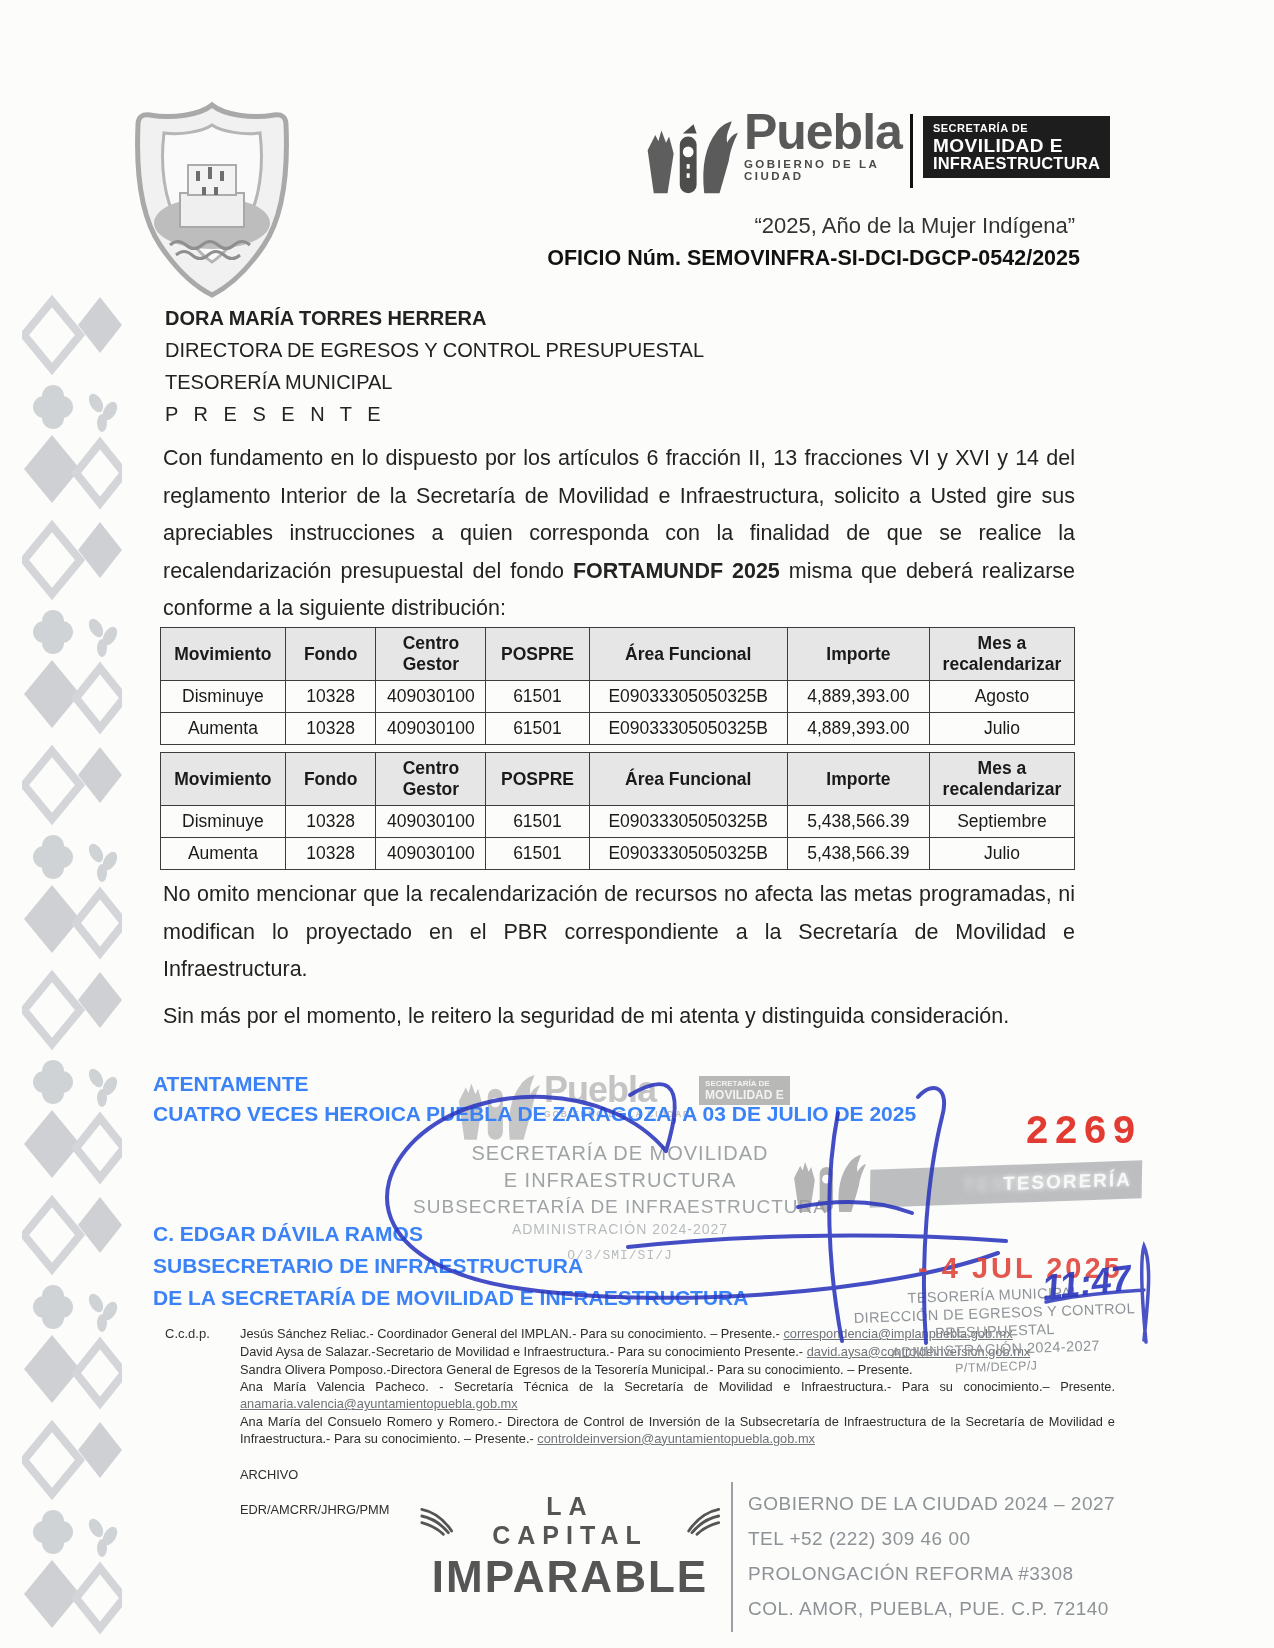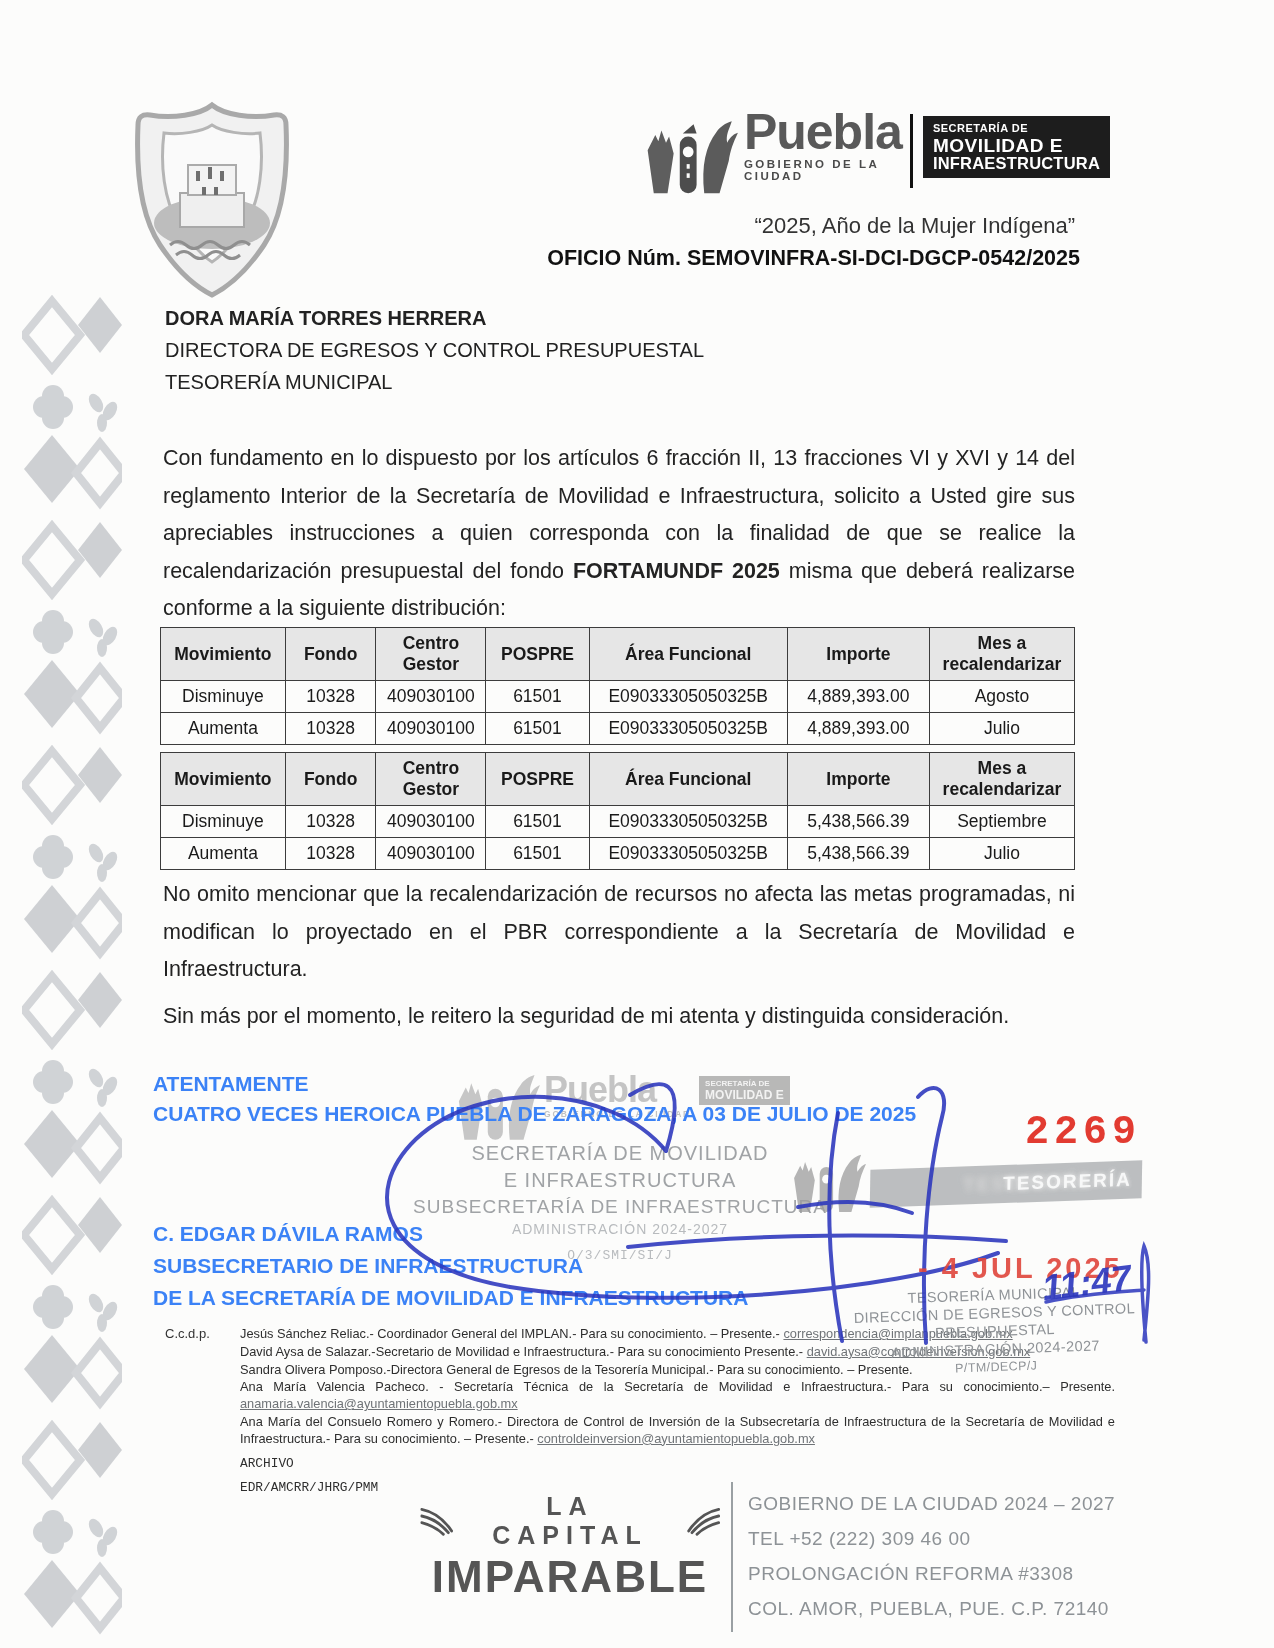--- a/index.html
+++ b/index.html
@@ -48,21 +48,21 @@
               font-size:14.5px;line-height:18px;letter-spacing:.4px;z-index:1;}
   .teso-bar{background:rgba(148,151,155,.82);height:38px;transform:rotate(-2deg) skewX(-3deg);
             display:flex;align-items:center;justify-content:flex-end;padding:0 10px;z-index:1;}
   .teso-bar span{color:#fff;font-weight:bold;font-size:19px;letter-spacing:2px;opacity:.9;
                  text-shadow:0 0 4px #eee, -40px 0 6px #cfcfcf;}
   
   .ccdp-label{left:165px;top:1326px;font-size:13px;color:#333;}
   .ccdp{left:240px;top:1326px;width:875px;font-size:12.8px;line-height:16.8px;color:#2e2e2e;text-align:justify;}
   .ccdp-line{margin-bottom:1px;}
   .ccdp-link{color:#6f7377;text-decoration:underline;}
-  .ccdp-plain{margin-top:8px;font-family:Liberation Mono, monospace;}
+  .ccdp-plain{margin-top:19px;}
   
   .cap-logo{left:420px;top:1492px;width:300px;text-align:center;color:#555;}
   .cap1{font-size:25px;font-weight:bold;letter-spacing:7px;display:flex;align-items:center;justify-content:center;gap:22px;}
   .cap2{font-size:44px;font-weight:bold;letter-spacing:2px;margin-top:2px;}
   .foot-div{left:731px;top:1482px;width:2px;height:150px;background:#9aa0a3;}
   .foot-addr{left:748px;top:1486px;font-size:19px;line-height:35px;color:#8d9296;letter-spacing:.5px;}
   svg{display:block;}
 </style>
 </head>
 <body>
@@ -135,20 +135,21 @@
     </div>
   </div>
 
   <div class="abs tagline">“2025, Año de la Mujer Indígena”</div>
   <div class="abs oficio">OFICIO Núm. SEMOVINFRA-SI-DCI-DGCP-0542/2025</div>
 
   <div class="abs recipient">
     <div class="name">DORA MARÍA TORRES HERRERA</div>
     <div>DIRECTORA DE EGRESOS Y CONTROL PRESUPUESTAL</div>
     <div>TESORERÍA MUNICIPAL</div>
+    <div class="presente">P R E S E N T E</div>
   </div>
 
   <p class="abs para" style="top:440px;margin:0;"><span>Con fundamento en lo dispuesto por los artículos 6 fracción II, 13 fracciones VI y XVI y 14 del reglamento Interior de la Secretaría de Movilidad e Infraestructura, solicito a Usted gire sus apreciables instrucciones a quien corresponda con la finalidad de que se realice la recalendarización presupuestal del fondo </span><b>FORTAMUNDF 2025</b><span> misma que deberá realizarse conforme a la siguiente distribución:</span></p>
 
   <table class="abs dtable" style="left:160px;top:627px;">
     <tbody>
         <tr>
       <th class="c1">Movimiento</th>
       <th class="c2">Fondo</th>
       <th class="c3">Centro Gestor</th>

